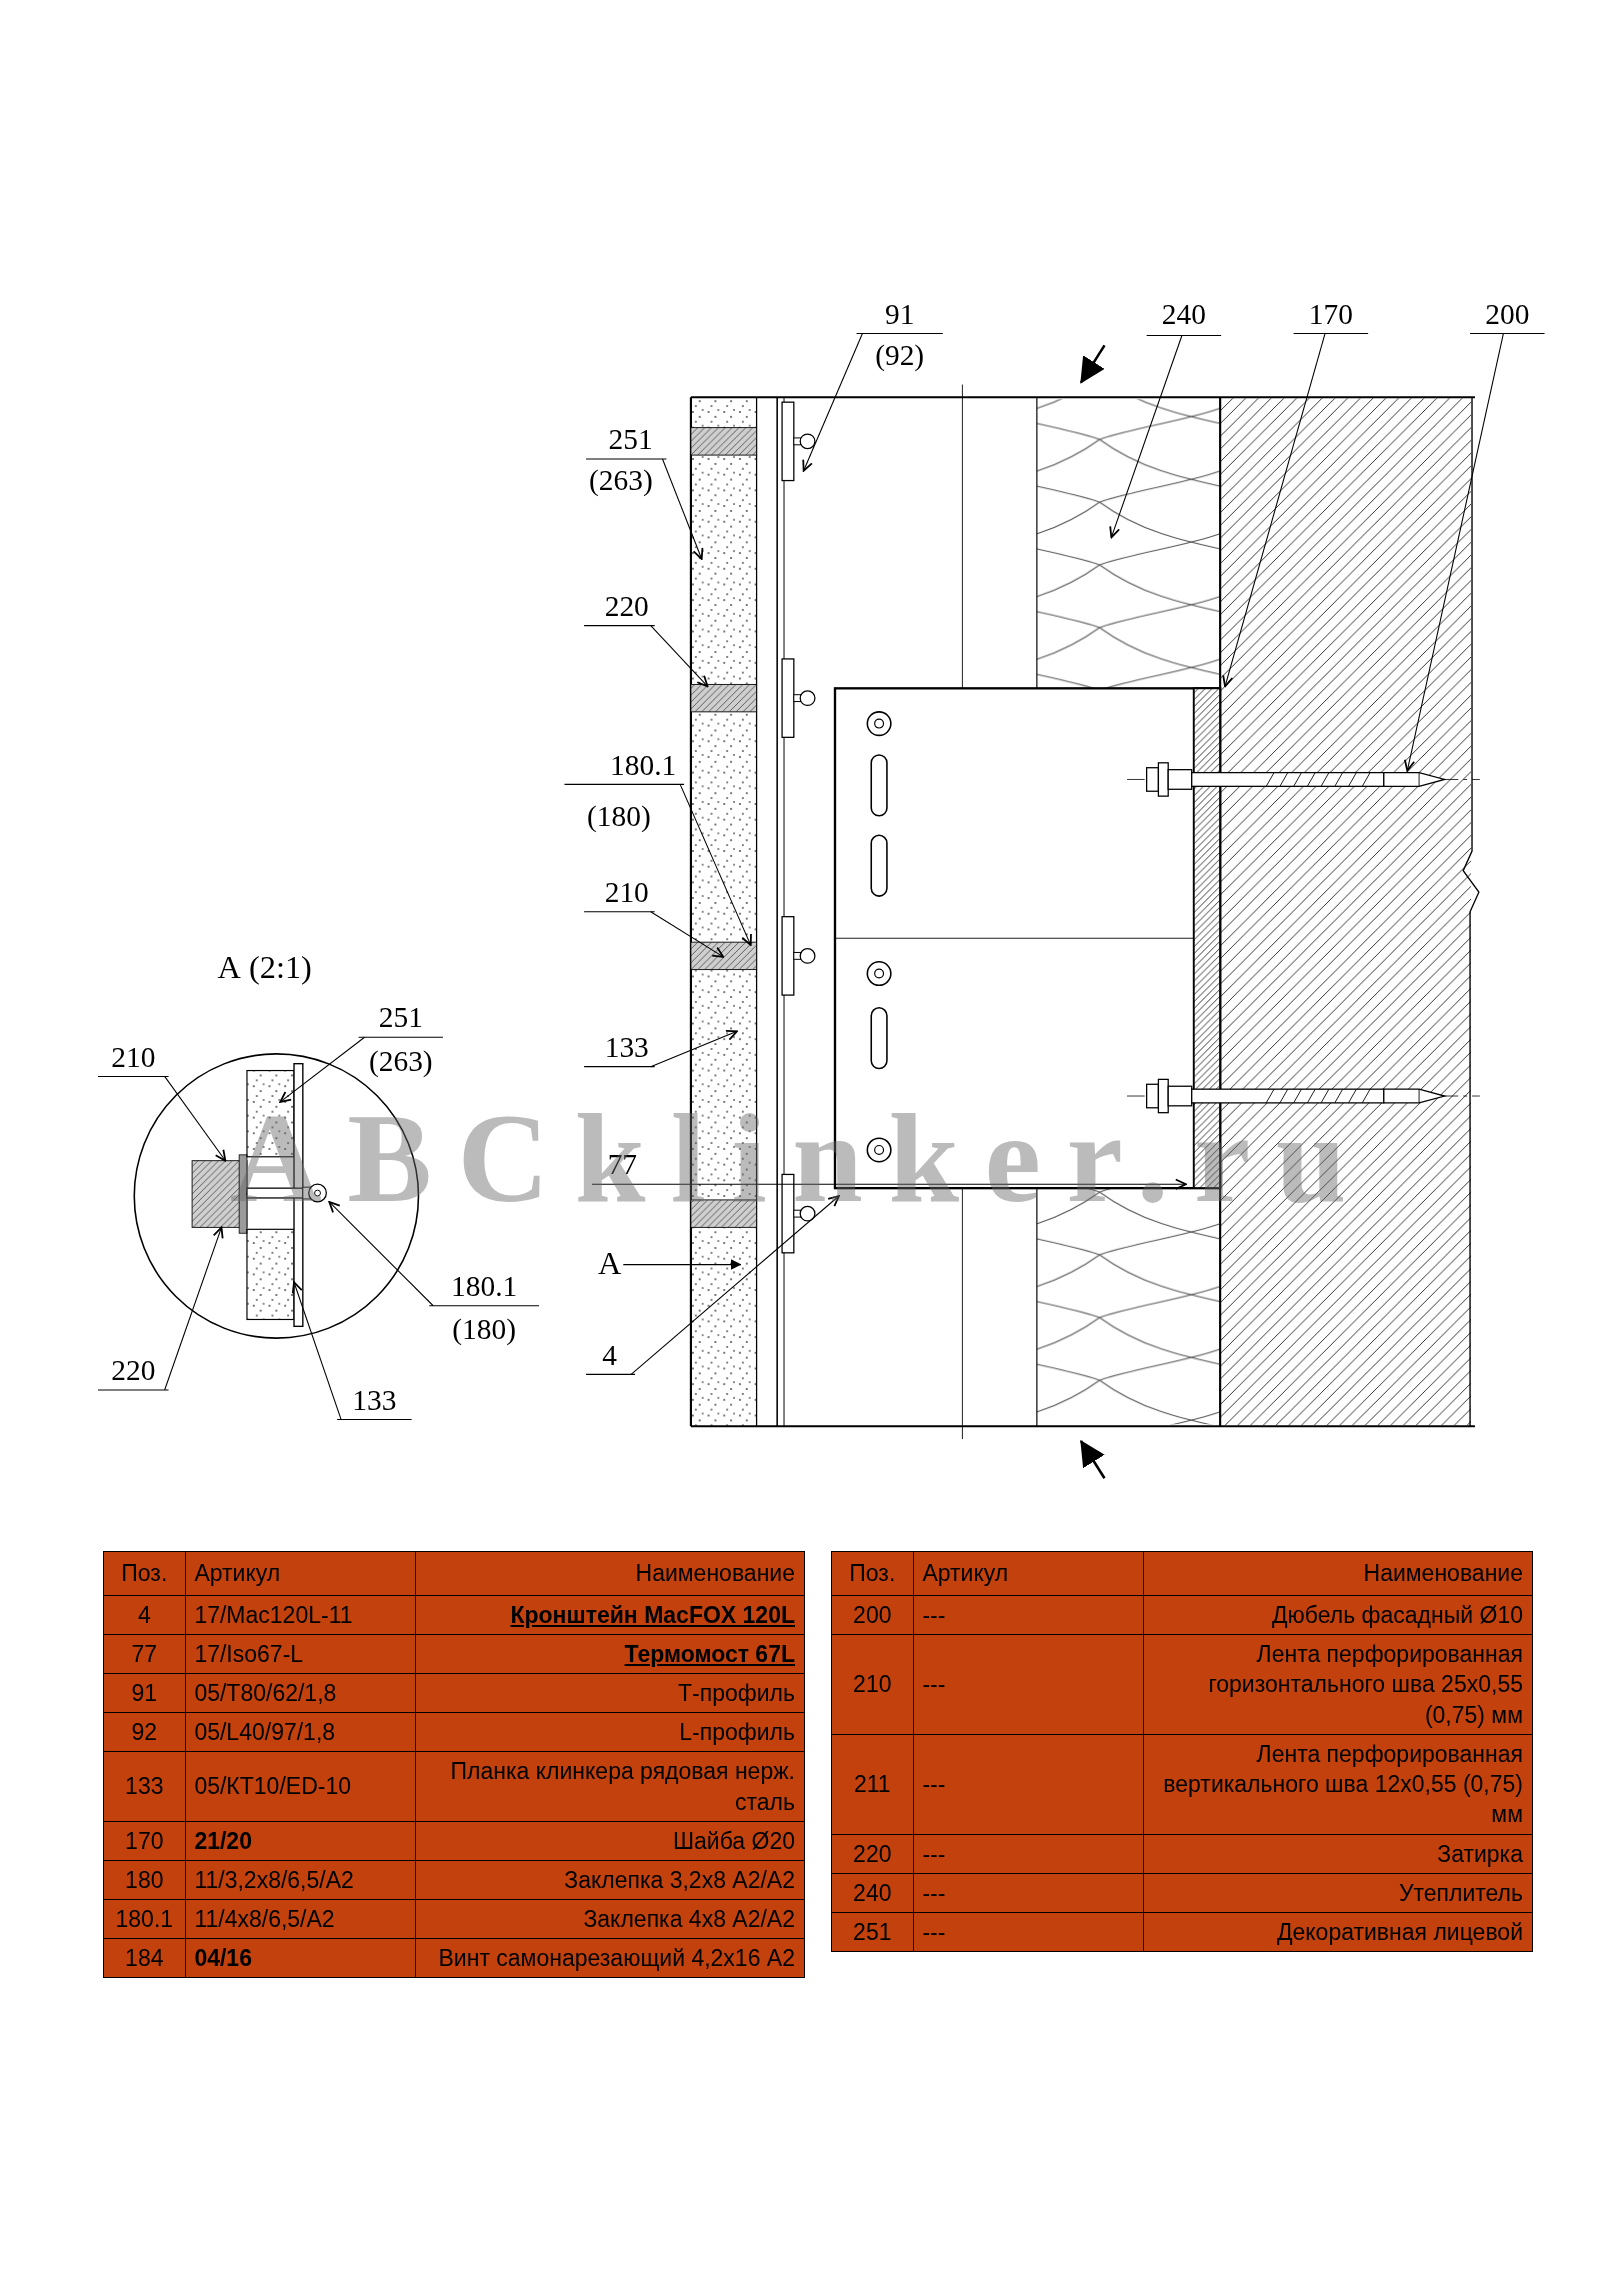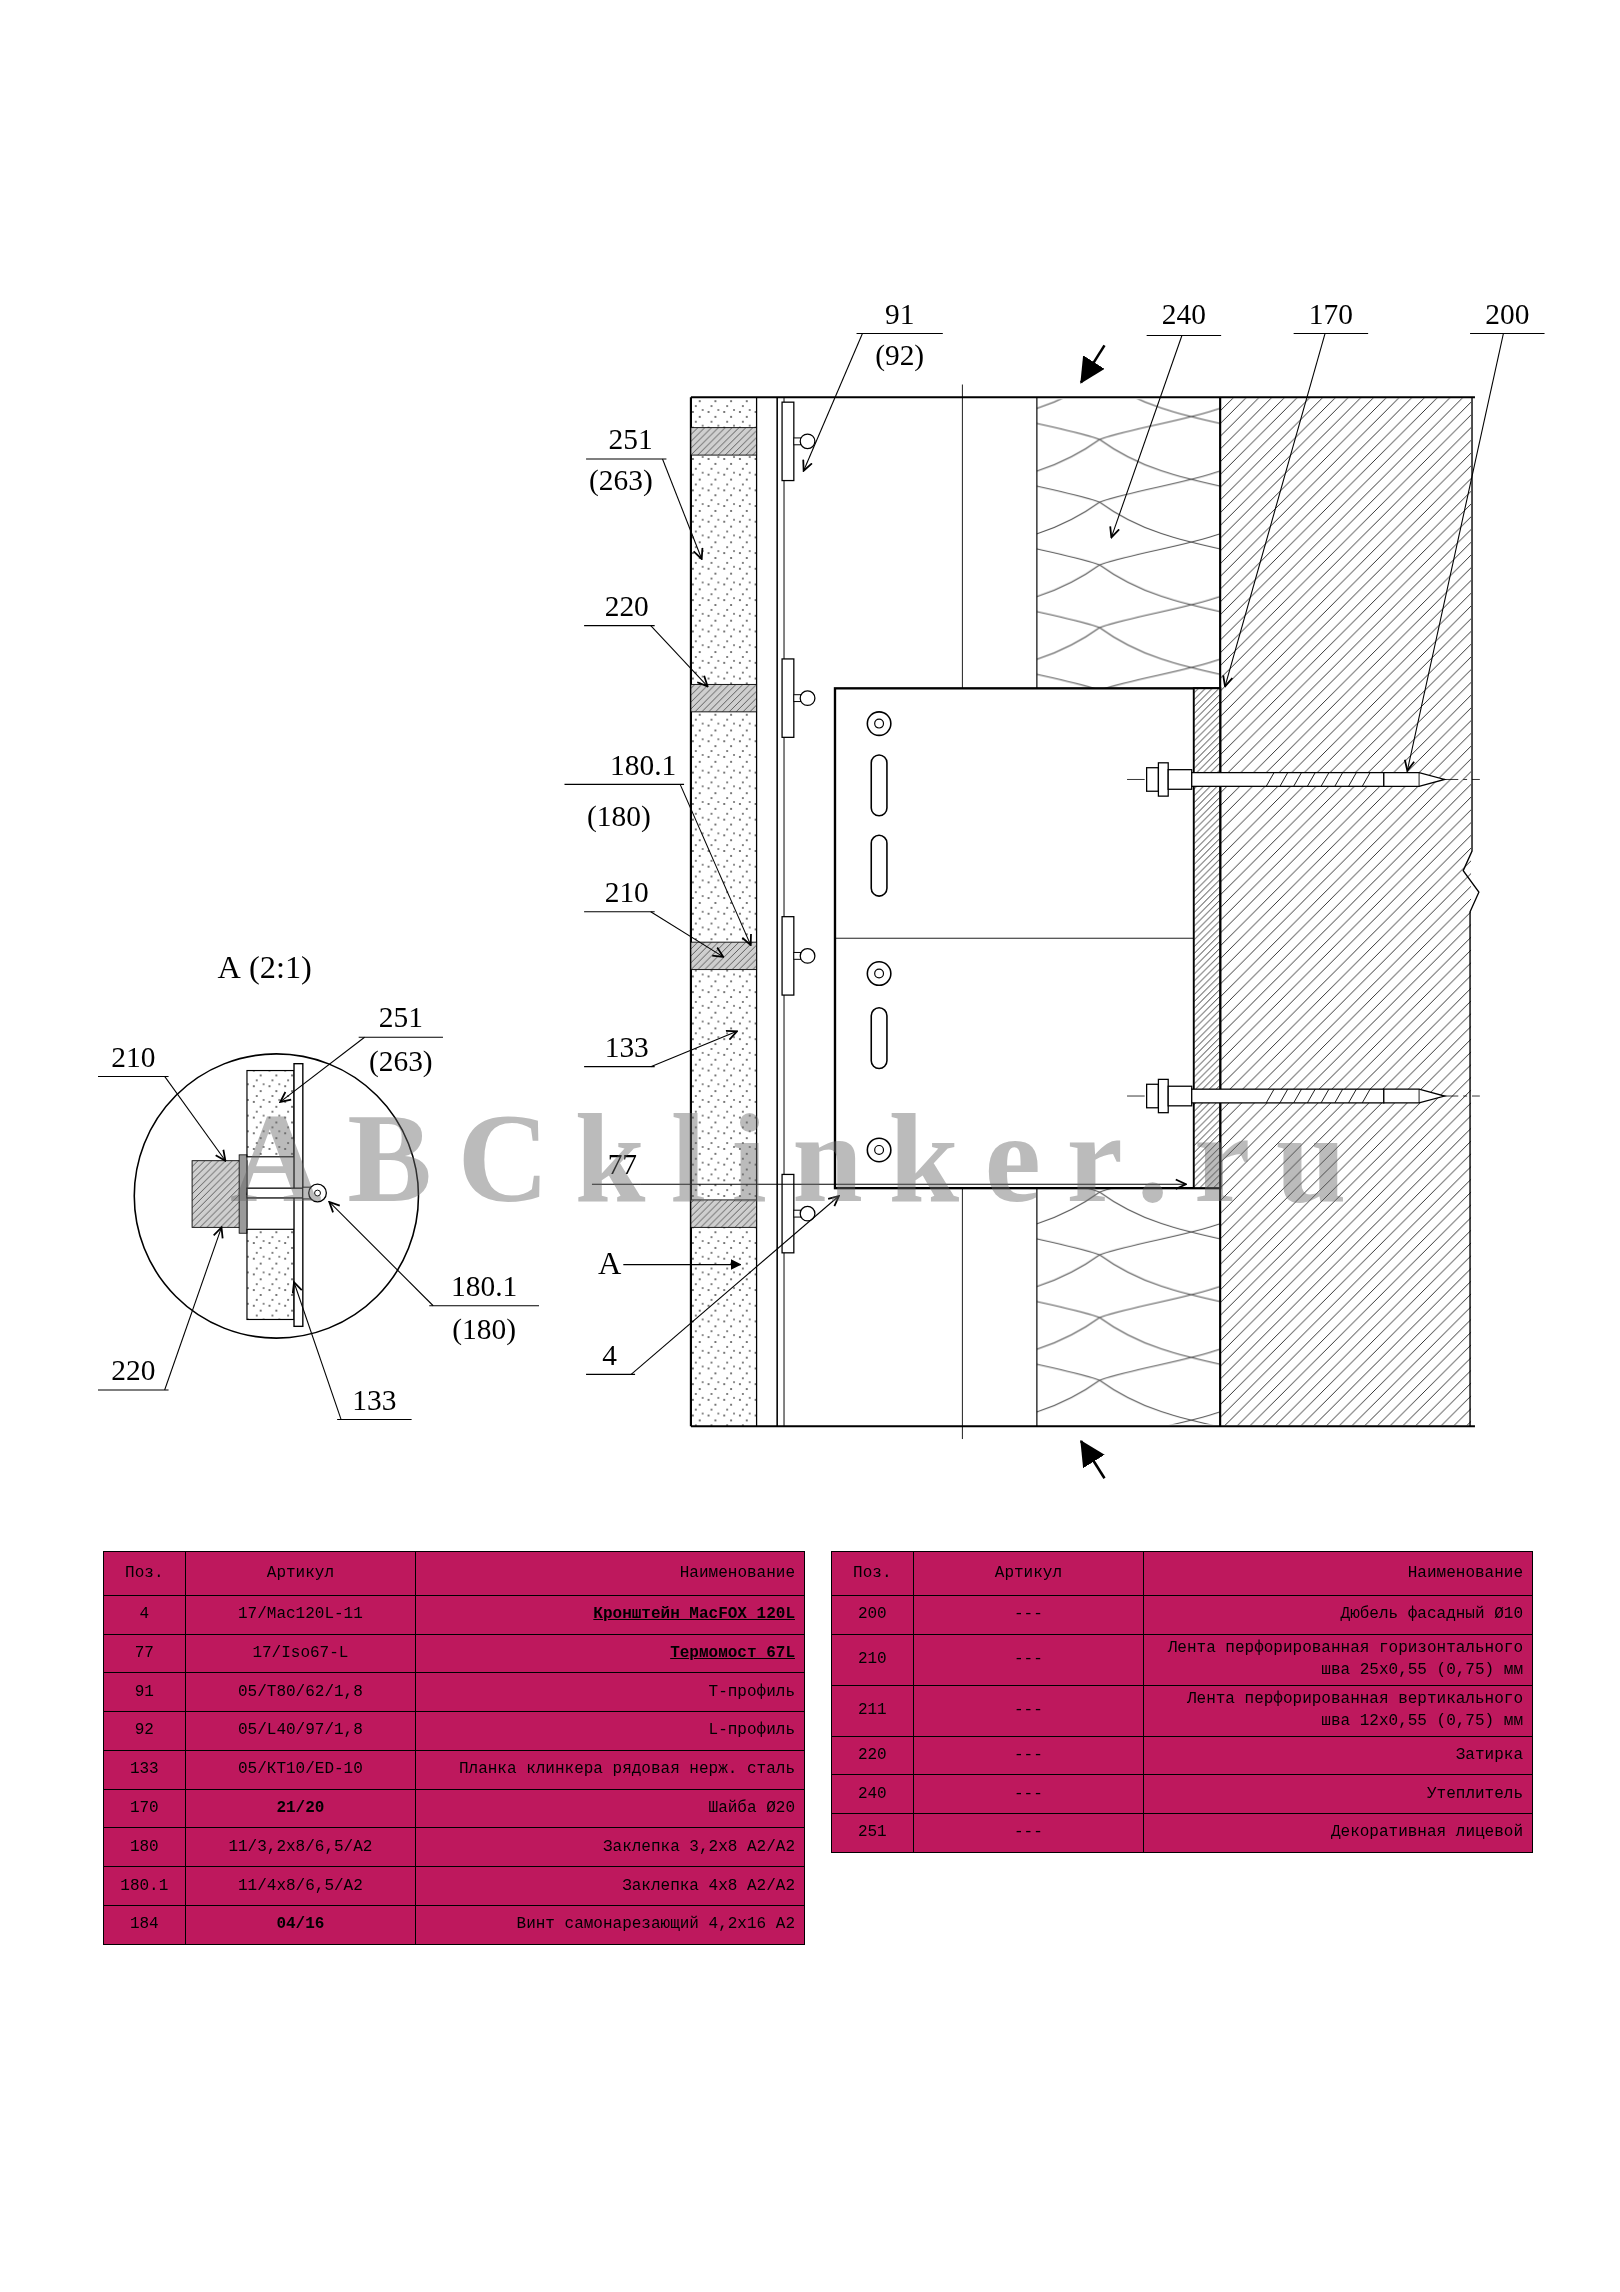--- a/index.html
+++ b/index.html
@@ -10,27 +10,27 @@
   .lbl {font-family:"Liberation Serif", serif; font-size:30px; fill:#000;}
   .lbl-big {font-size:33px;}
 
   .watermark {
     position:absolute; left:230px; top:1086px; width:1392px;
     font-family:"Liberation Serif", serif; font-weight:bold;
     font-size:127px; letter-spacing:25.5px; white-space:nowrap;
     color:rgba(105,105,105,0.45); z-index:3; pointer-events:none;
   }
 
-  .parts {position:absolute; border-collapse:collapse; background:#be185d;
-          font-family:Liberation Mono, monospace; font-size:16px; color:#000; z-index:4;}
+  .parts {position:absolute; border-collapse:collapse; background:#c2410c;
+          font-family:Liberation Sans, sans-serif; font-size:23px; color:#000; z-index:4;}
   .parts th, .parts td {border:1.6px solid #000; padding:3.9px 8.8px; vertical-align:middle; line-height:1.32;}
   .parts th {font-weight:normal; text-align:center; height:35px;}
   .parts td {height:30px;}
   .parts th:nth-child(1), .parts td:nth-child(1) {width:63px; text-align:center;}
-  .parts th:nth-child(2), .parts td:nth-child(2) {width:212px; text-align:center;}
+  .parts th:nth-child(2), .parts td:nth-child(2) {width:212px; text-align:left;}
   .parts th:nth-child(3), .parts td:nth-child(3) {width:370px; text-align:right;}
   .parts td.b {font-weight:bold;}
   .parts td.u {text-decoration:underline;}
 </style>
 </head>
 <body>
 
 <div class="page">
 
 <svg width="1620" height="2293" viewBox="0 0 1653 2339">

